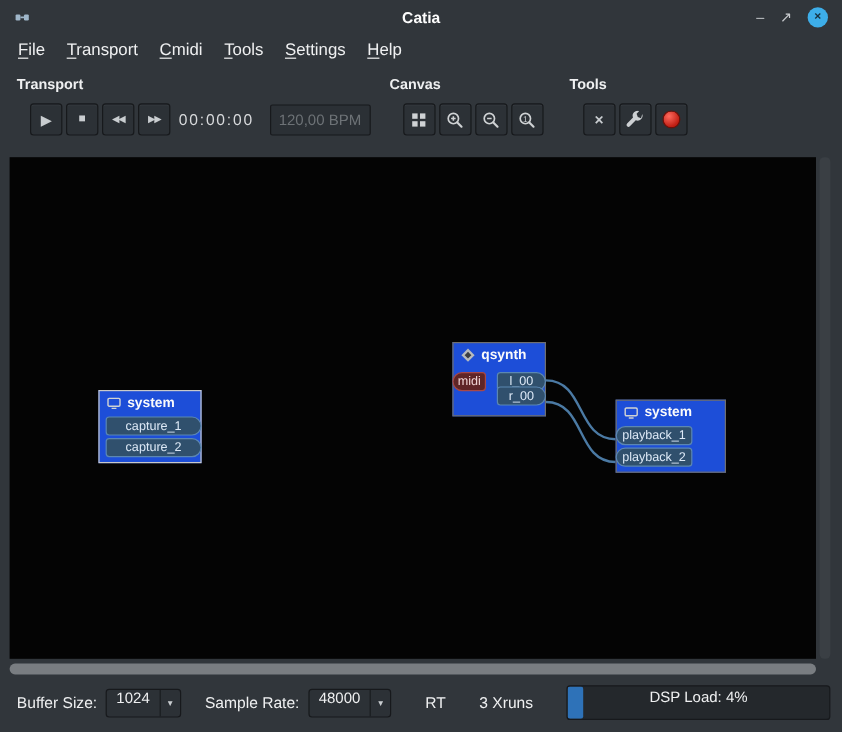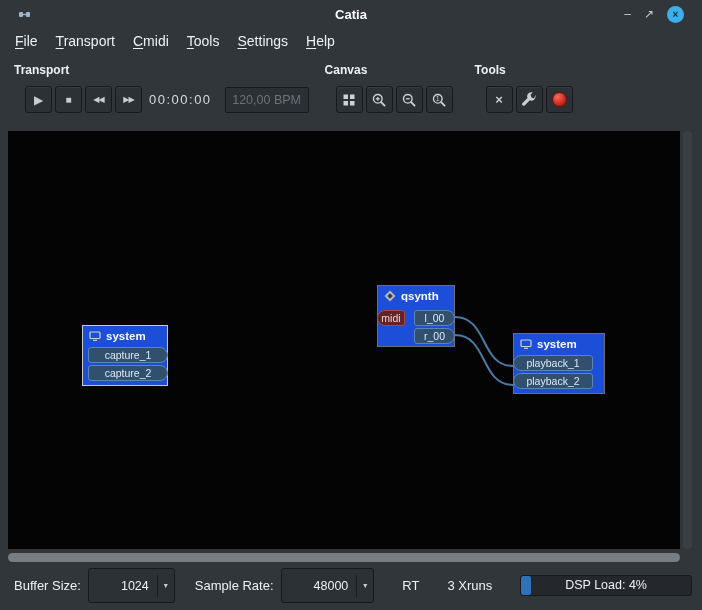--- a/index.html
+++ b/index.html
@@ -3,21 +3,21 @@
 <meta charset="utf-8">
 <style>
   * { box-sizing: border-box; margin: 0; padding: 0; }
   html, body { background: #2a2e32; }
   .window {
     width: 702px; height: 610px; background: #31363b;
     font-family: "Liberation Sans", sans-serif; color: #eff0f1;
     position: relative; overflow: hidden;
   }
   
-  .titlebar { height: 28px; display: flex; align-items: center; padding: 0 18px; position: relative; }
+  .titlebar { height: 28px; display: flex; align-items: center; padding: 0 12px; position: relative; }
   .titlebar .title { position: absolute; left: 0; right: 0; text-align: center; font-weight: bold; font-size: 13px; color: #fcfcfc; }
   .app-icon { width: 14px; height: 14px; display: flex; align-items: center; z-index: 1; }
   .tb-controls { margin-left: auto; display: flex; align-items: center; gap: 13px; z-index: 1; }
   .tb-glyph { color: #c6c9cc; font-size: 12px; line-height: 1; }
   .tb-close { width: 17px; height: 17px; border-radius: 50%; background: #3daee9; color: #16313f; display: flex; align-items: center; justify-content: center; font-size: 10px; font-weight: bold; }
   
   .menubar { display: flex; align-items: center; height: 25px; padding-left: 6px; }
   .menu-item { padding: 3px 9px; font-size: 14px; border-radius: 2px; }
   .mn { text-decoration: underline; text-underline-offset: 2px; }
   
@@ -53,31 +53,31 @@
   .pbox-header { display: flex; align-items: center; gap: 5px; padding: 4px 6px 3px; }
   .pbox-title { font-weight: bold; font-size: 11.5px; color: #fbfbfb; }
   .ports { display: flex; flex-direction: column; gap: 2px; padding: 2px 0 4px; }
   .ports.outs { align-items: flex-end; }
   .ports.ins { align-items: flex-start; }
   .port { height: 16px; line-height: 14px; font-size: 10.5px; text-align: center; border: 1px solid; }
   .port.audio { background: #30506d; border-color: #5b87b2; color: #dce8f6; }
   .port.midi { background: #5f2527; border-color: #a84848; color: #f0d4d4; }
   .port.out { border-radius: 3px 8px 8px 3px; margin-right: -1px; }
   .port.in  { border-radius: 8px 3px 3px 8px; margin-left: -1px; }
-  .w70 { width: 80px; } .w68 { width: 80px; }
+  .w70 { width: 80px; } .w68 { width: 64px; }
   .pabs { position: absolute; }
   
   .statusbar { display: flex; align-items: center; padding: 0 10px 0 14px; height: 47px; font-size: 13px; }
-  .combo { display: inline-flex; align-items: center; height: 35px; background: #2c3136;
-           border: 1px solid #17191c; border-radius: 3px; margin-left: 7px; padding-left: 24px; }
+  .combo { display: inline-flex; height: 24px; background: #2c3136;
+           border: 1px solid #17191c; border-radius: 3px; margin-left: 7px; }
   .combo-value { padding: 0 8px; font-size: 12.5px; }
   .combo-arrow { width: 17px; text-align: center; font-size: 8px; color: #c9cdd0; border-left: 1px solid #1a1d20; line-height: 22px; }
   .sb-gap24 { margin-left: 20px; text-align: right; }
   .sb-gap28 { margin-left: 28px; }
-  .progress { flex: 1; margin-left: 28px; height: 21px; background: #24282c; border: 1px solid #17191c;
+  .progress { flex: 1; margin-left: 28px; height: 29px; background: #24282c; border: 1px solid #17191c;
               border-radius: 3px; position: relative; overflow: hidden; }
   .progress-text { position: absolute; inset: 0; text-align: center; line-height: 19px; font-size: 12.5px; z-index: 1; }
   .progress-chunk { position: absolute; left: 0; top: 0; bottom: 0; background: #2e72b8; border-radius: 2px; }
 </style>
 </head>
 <body>
 
 <div class="window">
 
   <div class="titlebar">
@@ -205,21 +205,21 @@
       <div class="pbox" style="left:369px; top:154px; width:78px; height:62px;">
         <div class="pbox-header">
           <svg width="12" height="12" viewBox="0 0 12 12">
               <polygon points="6,0.5 11.5,6 6,11.5 0.5,6" fill="#b7bbbe"></polygon>
               <polygon points="6,3.2 8.8,6 6,8.8 3.2,6" fill="#3a3e42"></polygon>
             </svg>
           <span class="pbox-title">qsynth</span>
         </div>
         <div class="port midi in pabs" style="left:0; top:24px; width:28px;">midi</div>
         <div class="port audio out pabs" style="right:0; top:24px; width:41px;">l_00</div>
-        <div class="port audio out pabs" style="right:0; top:42px; width:41px;">r_00</div>
+        <div class="port audio out pabs" style="right:0; top:36px; width:41px;">r_00</div>
       </div>
 
       <div class="pbox" style="left:505px; top:202px; width:92px;">
         <div class="pbox-header">
           <svg width="12" height="12" viewBox="0 0 12 12">
               <rect x="1" y="2" width="10" height="6.5" rx="1" fill="none" stroke="#cfd2d4" stroke-width="1.2"></rect>
               <line x1="4" y1="10.3" x2="8" y2="10.3" stroke="#cfd2d4" stroke-width="1.2"></line>
             </svg>
           <span class="pbox-title">system</span>
         </div>

